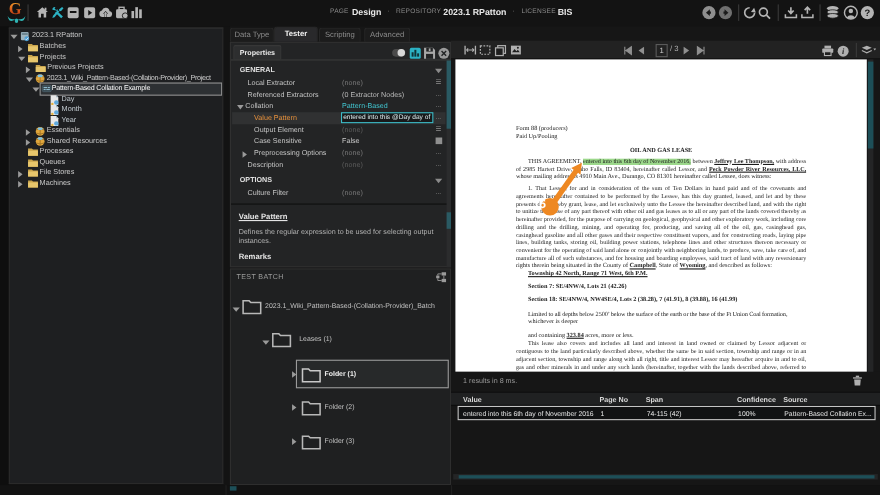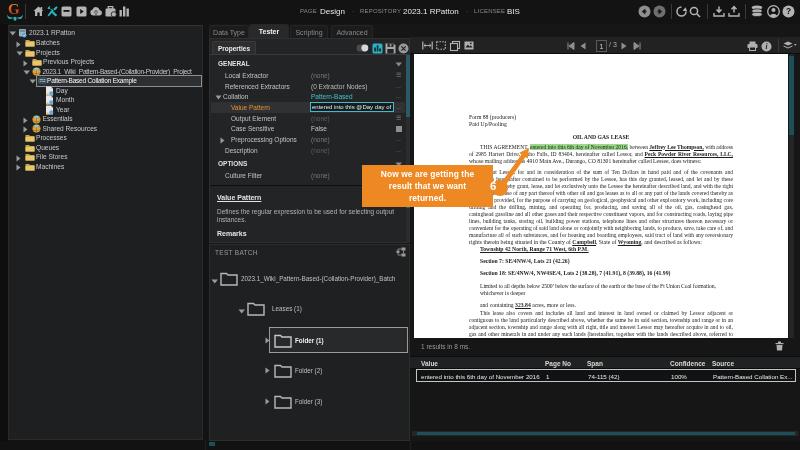--- a/index.html
+++ b/index.html
@@ -1,21 +1,21 @@
 <!DOCTYPE html>
 <html><head><meta charset="utf-8">
 <style>
 *{margin:0;padding:0;box-sizing:border-box}
 html,body{width:800px;height:450px;overflow:hidden;background:#131313;font-family:"Liberation Sans",sans-serif}
 .abs{position:absolute}
 #stage{position:relative;width:800px;height:450px;overflow:hidden}
 
 #topbar{left:0;top:0;width:800px;height:24px;background:#131313}
 .tbtext{top:8px;font-size:6px;color:#8a8a8a;letter-spacing:.2px}
-.tbbold{font-size:8px;color:#e8e8e8;font-weight:normal}
+.tbbold{font-size:8px;color:#e8e8e8;font-weight:bold}
 
 #lstrip{left:0;top:24px;width:8px;height:417px;background:#0e0e0e}
 #lpanel{left:8px;top:25px;width:195px;height:415px;background:#1e1f21;border:1px solid #2a2a2a;border-top-color:#333;overflow:hidden}
 .trow{position:absolute;height:10px;line-height:10px;font-size:6.6px;color:#c9c9c9;white-space:nowrap}
 
 #mpanel{left:209px;top:24px;width:201px;height:417px;background:#161616}
 .tab{position:absolute;top:1px;height:13px;line-height:13px;font-size:7px;color:#8a8a8a;text-align:center;background:#1c1c1c;border:1px solid #262626;border-bottom:none;border-radius:3px 3px 0 0}
 .tabact{background:#29292b;color:#f2f2f2;font-weight:bold;top:0;height:14px;line-height:14px;z-index:2}
 .grow{position:absolute;left:1px;width:194px;height:11px;line-height:11px;font-size:6.5px;color:#c4c4c4;white-space:nowrap}
 .glab{position:absolute;top:0}
@@ -553,22 +553,19 @@
       </div>
       <div class="abs" style="left:2px;top:93px;width:386px;height:5px;background:#242526"></div>
       <div class="abs" style="left:7px;top:94px;width:378px;height:3px;background:#1d4f58"></div>
     </div>
   </div>
 
   <svg class="abs" style="left:488px;top:140px;z-index:49" width="50" height="75" viewBox="0 0 50 75">
       <path d="M 16.0 47.4 L 37.5 17.1 L 39.7 18.8 L 41.0 8.0 L 31.3 12.7 L 33.5 14.4 L 12.0 44.6 Z" fill="#ee8822"></path>
     </svg>
     <div class="abs" style="left:491.5px;top:180px;width:16px;height:16px;border-radius:50%;background:#ee8822;z-index:49"></div>
-  <div class="abs" id="tip">
-      <div class="abs tiptext">Now we are getting the<br>result that we want<br>returned.</div>
-    </div>
   <div class="abs" style="left:490px;top:180px;z-index:51;font-size:11.5px;font-weight:bold;color:#fff">6</div>
   <div class="abs" id="statusbar">
       <div class="abs" style="left:205px;top:0;width:1px;height:9px;background:#1f1f1f"></div>
       <div class="abs" style="left:410px;top:0;width:1px;height:9px;background:#1f1f1f"></div>
       <div class="abs" style="left:209px;top:1px;width:6px;height:4px;background:#1d4f58"></div>
     </div>
 </div>
 
 </body></html>

